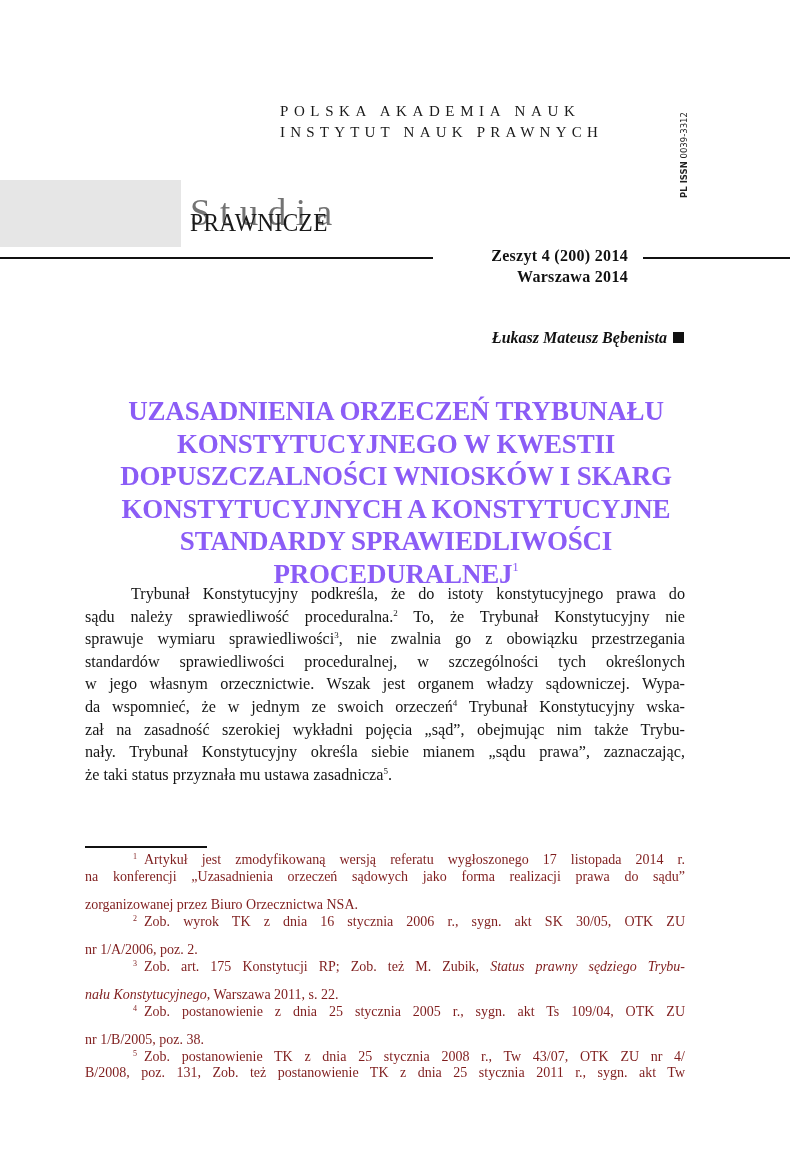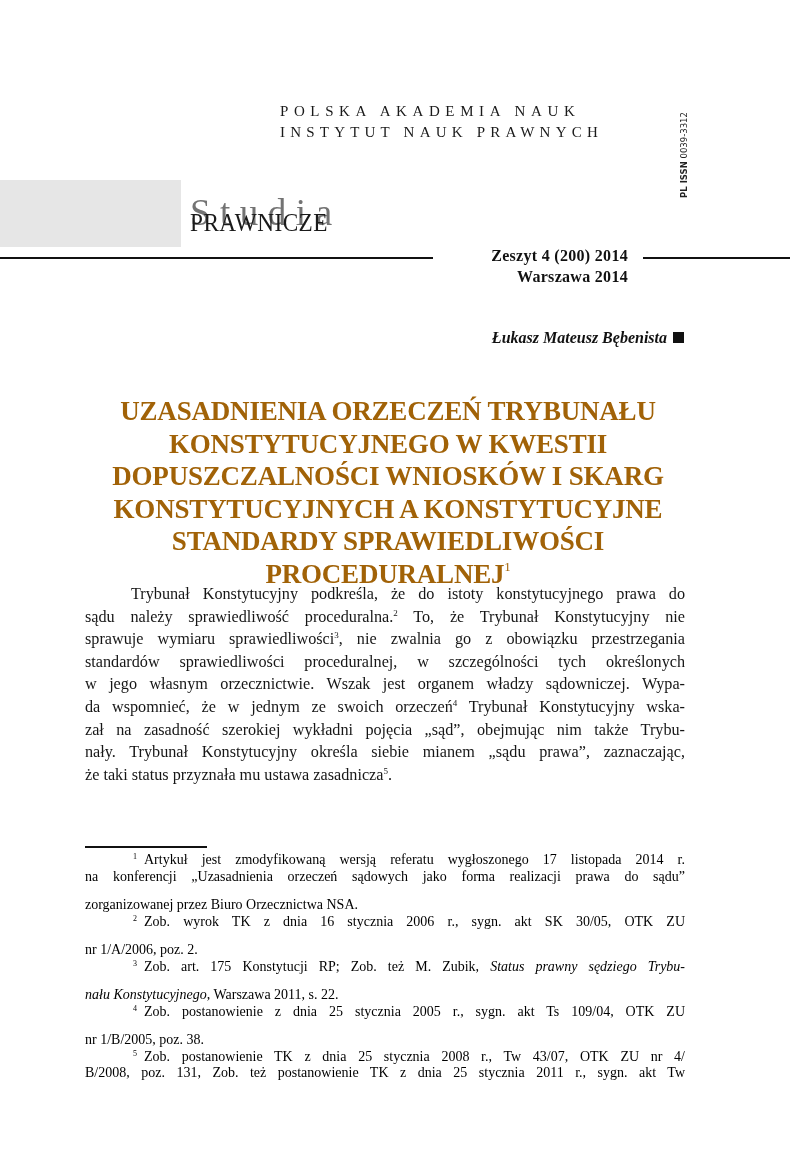--- a/index.html
+++ b/index.html
@@ -29,34 +29,34 @@
   .issue { position: absolute; right: 166px; text-align: center; font-size: 16px; font-weight: bold;
            white-space: nowrap; letter-spacing: 0.3px; }
   .issue.l1 { top: 247px; }
   .issue.l2 { top: 268px; }
 
   .author { position: absolute; right: 110px; top: 329px; font-size: 16px; font-weight: bold; font-style: italic;
             white-space: nowrap; }
   .author-mark { display: inline-block; width: 11px; height: 11px; background: #111; margin-left: 6px;
                  vertical-align: 0px; }
 
-  .title { position: absolute; left: 68px; width: 640px; top: 395px; text-align: center;
-           font-size: 27px; line-height: 32.5px; font-weight: bold; letter-spacing: -0.2px; color: #a16207; }
+  .title { position: absolute; left: 76px; width: 640px; top: 395px; text-align: center;
+           font-size: 27px; line-height: 32.5px; font-weight: bold; letter-spacing: -0.2px; color: #8b5cf6; }
   .title .tline { display: block; white-space: nowrap; }
   .title sup { font-size: 13px; font-weight: normal; vertical-align: 12px; line-height: 0; }
 
   .body { position: absolute; left: 85px; width: 600px; top: 583px; font-size: 16.2px; line-height: 22.6px;
           text-align: justify; color: #161616; }
   .body .bline { display: block; white-space: nowrap; text-align: justify; text-align-last: justify; height: 22.6px; }
   .body .bline.last { text-align-last: left; }
   .body .indent { padding-left: 46px; }
   sup.fn { font-size: 9px; vertical-align: 6px; line-height: 0; }
 
   .fn-sep { position: absolute; left: 85px; top: 846px; width: 122px; height: 1.5px; background: #111; }
-  .footnotes { position: absolute; left: 85px; width: 600px; top: 852px; font-size: 14px; line-height: 16.5px; color: #000000; }
+  .footnotes { position: absolute; left: 85px; width: 600px; top: 852px; font-size: 14px; line-height: 16.5px; color: #7f1d1d; }
   .footnotes .fline { display: block; white-space: nowrap; text-align: justify; text-align-last: justify; height: 16.5px; }
   .footnotes .fline.last { text-align-last: left; margin-top: 12px; }
   .footnotes .fline.first { padding-left: 48px; }
   .footnotes sup { font-size: 8px; vertical-align: 5px; line-height: 0; margin-right: 7px; }
   .footnotes i { font-style: italic; }
 </style>
 </head>
 <body>
 
 <div class="inst l1">POLSKA AKADEMIA NAUK</div>

